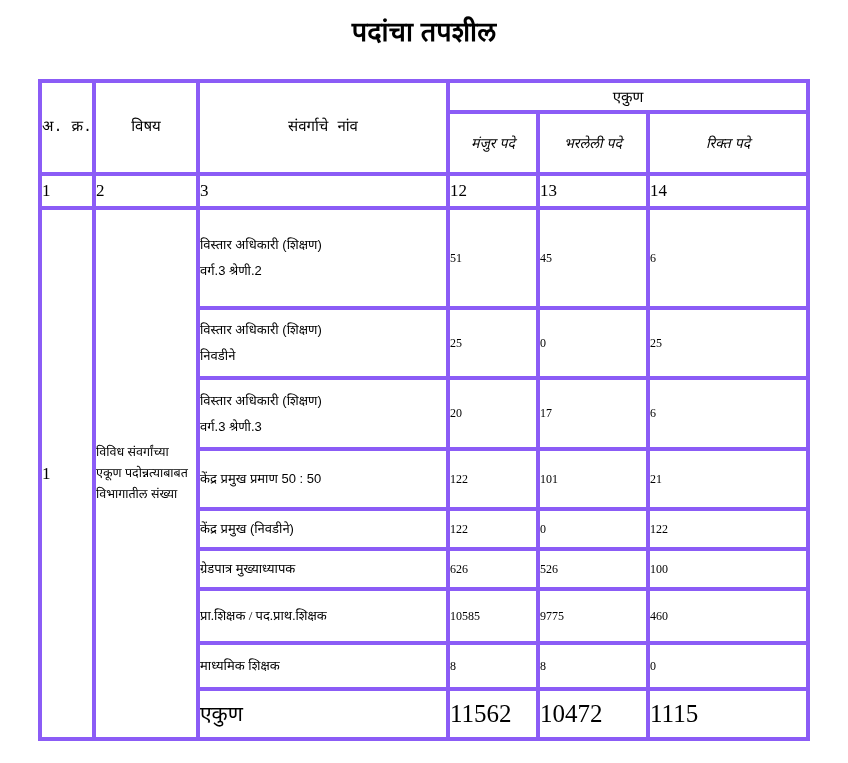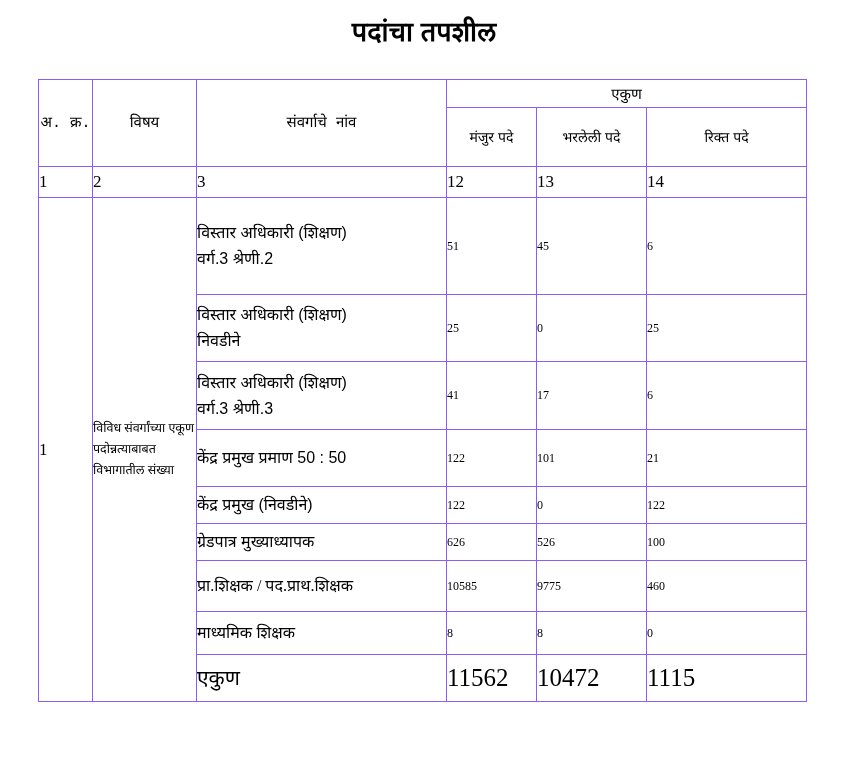--- a/index.html
+++ b/index.html
@@ -39,21 +39,21 @@
     top: 79px;
     width: 768px;
   }
   table.grid {
     border-collapse: collapse;
     width: 768px;
     table-layout: fixed;
   }
   table.grid th,
   table.grid td {
-    border: 1px solid #8b5cf6;
+    border: 4px solid #8b5cf6;
     padding: 0;
     vertical-align: middle;
     font-weight: normal;
   }
   
   col.c1 { width: 54px; }
   col.c2 { width: 104px; }
   col.c3 { width: 250px; }
   col.c4 { width: 90px; }
   col.c5 { width: 110px; }
@@ -72,41 +72,42 @@
     font-weight: bold;
     font-size: 15px;
     line-height: 18px;
   }
   .hdr-sub {
     height: 58px;
     font-family: "Liberation Sans", "DejaVu Sans", sans-serif;
     font-weight: bold;
     font-size: 14px;
     line-height: 18px;
+    font-style: italic;
   }
   .numrow td {
     height: 30px;
     font-size: 17px;
     font-family: "Liberation Serif", "DejaVu Serif", serif;
   }
   .sr-cell {
     font-size: 17px;
     font-family: "Liberation Serif", "DejaVu Serif", serif;
     vertical-align: middle;
   }
   .subject-cell {
-    font-family: Liberation Serif, serif;
+    font-family: Liberation Sans, sans-serif;
     font-size: 12.5px;
     line-height: 21px;
     vertical-align: middle;
     padding: 0 6px;
   }
   .name-cell {
     font-family: "Liberation Sans", "DejaVu Sans", sans-serif;
-    font-size: 16px;
+    font-size: 13px;
     line-height: 26px;
     font-weight: normal;
     padding: 0 6px;
   }
   .num-cell {
     font-family: "Liberation Serif", "DejaVu Serif", serif;
     font-size: 12px;
   }
   tr.r-tall td { height: 96px; }
   tr.r-mid  td { height: 66px; }
@@ -187,21 +188,21 @@
           <td class="num-cell">25</td>
           <td class="num-cell">0</td>
           <td class="num-cell">25</td>
         </tr>
 
         <tr class="r-med">
           <td class="name-cell">
             <div>विस्तार अधिकारी (शिक्षण)</div>
             <div>वर्ग.3  श्रेणी.3</div>
           </td>
-          <td class="num-cell">41</td>
+          <td class="num-cell">20</td>
           <td class="num-cell">17</td>
           <td class="num-cell">6</td>
         </tr>
 
         <tr class="r-kp">
           <td class="name-cell nowrap">केंद्र प्रमुख प्रमाण 50 : 50</td>
           <td class="num-cell">122</td>
           <td class="num-cell">101</td>
           <td class="num-cell">21</td>
         </tr>

